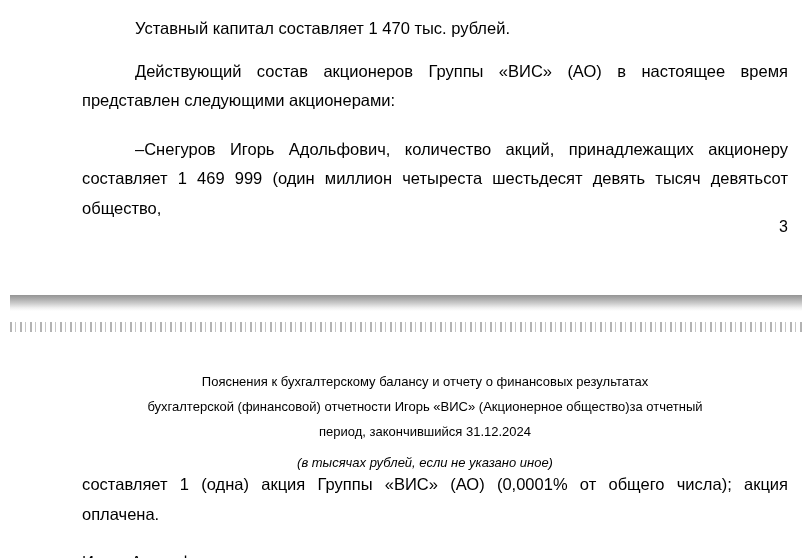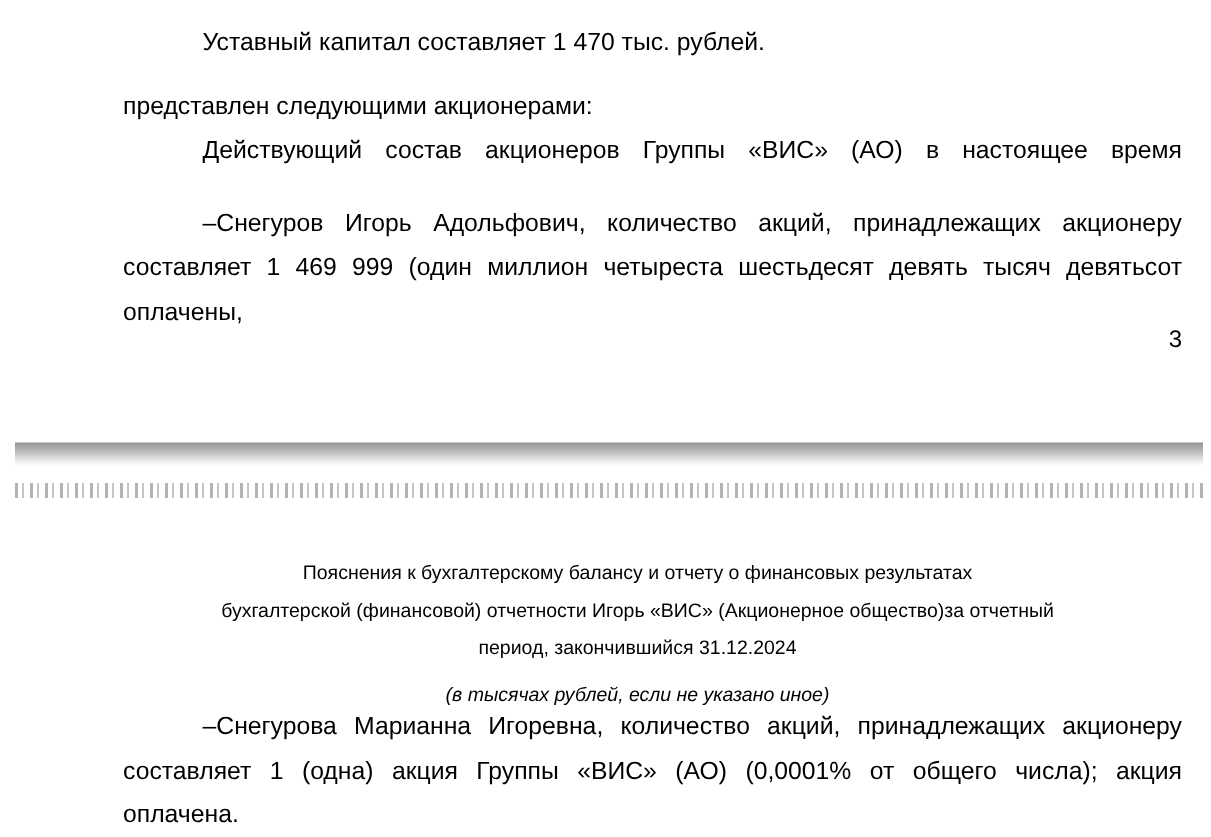--- a/index.html
+++ b/index.html
@@ -54,47 +54,46 @@
 </head>
 <body>
 
 <div class="viewport">
 
   <div class="col body-text top-body">
       <div class="para">
         <div class="line first">Уставный капитал составляет 1 470 тыс. рублей.</div>
       </div>
       <div class="para">
+        <div class="line first just">Действующий состав акционеров Группы «ВИС» (АО) в настоящее время</div>
         <div class="line">представлен следующими акционерами:</div>
-        <div class="line first just">Действующий состав акционеров Группы «ВИС» (АО) в настоящее время</div>
       </div>
       <div class="para">
         <div class="line first just">–Снегуров Игорь Адольфович, количество акций, принадлежащих акционеру</div>
         <div class="line just">составляет 1 469 999 (один миллион четыреста шестьдесят девять тысяч девятьсот</div>
-        <div class="line">оплачены,</div>
+        <div class="line">общество,</div>
       </div>
     </div>
 
   <div class="page-number">3</div>
 
   <div class="separator-band"></div>
   <div class="dotted-line"></div>
 
   <div class="doc-header">
     <div>
         <div>Пояснения к бухгалтерскому балансу и отчету о финансовых результатах</div>
         <div>бухгалтерской (финансовой) отчетности Игорь «ВИС» (Акционерное общество)за отчетный</div>
         <div>период, закончившийся 31.12.2024</div>
       </div>
     <div class="note">(в тысячах рублей, если не указано иное)</div>
   </div>
 
   <div class="col body-text bottom-body">
       <div class="para">
-        <div class="line first just">–Снегурова Марианна Игоревна, количество акций, принадлежащих акционеру</div>
         <div class="line just">составляет 1 (одна) акция Группы «ВИС» (АО) (0,0001% от общего числа); акция</div>
         <div class="line">оплачена.</div>
       </div>
       <div class="para">
         <div class="line">Игорь Адольфович.</div>
       </div>
     </div>
 
 </div>
 

